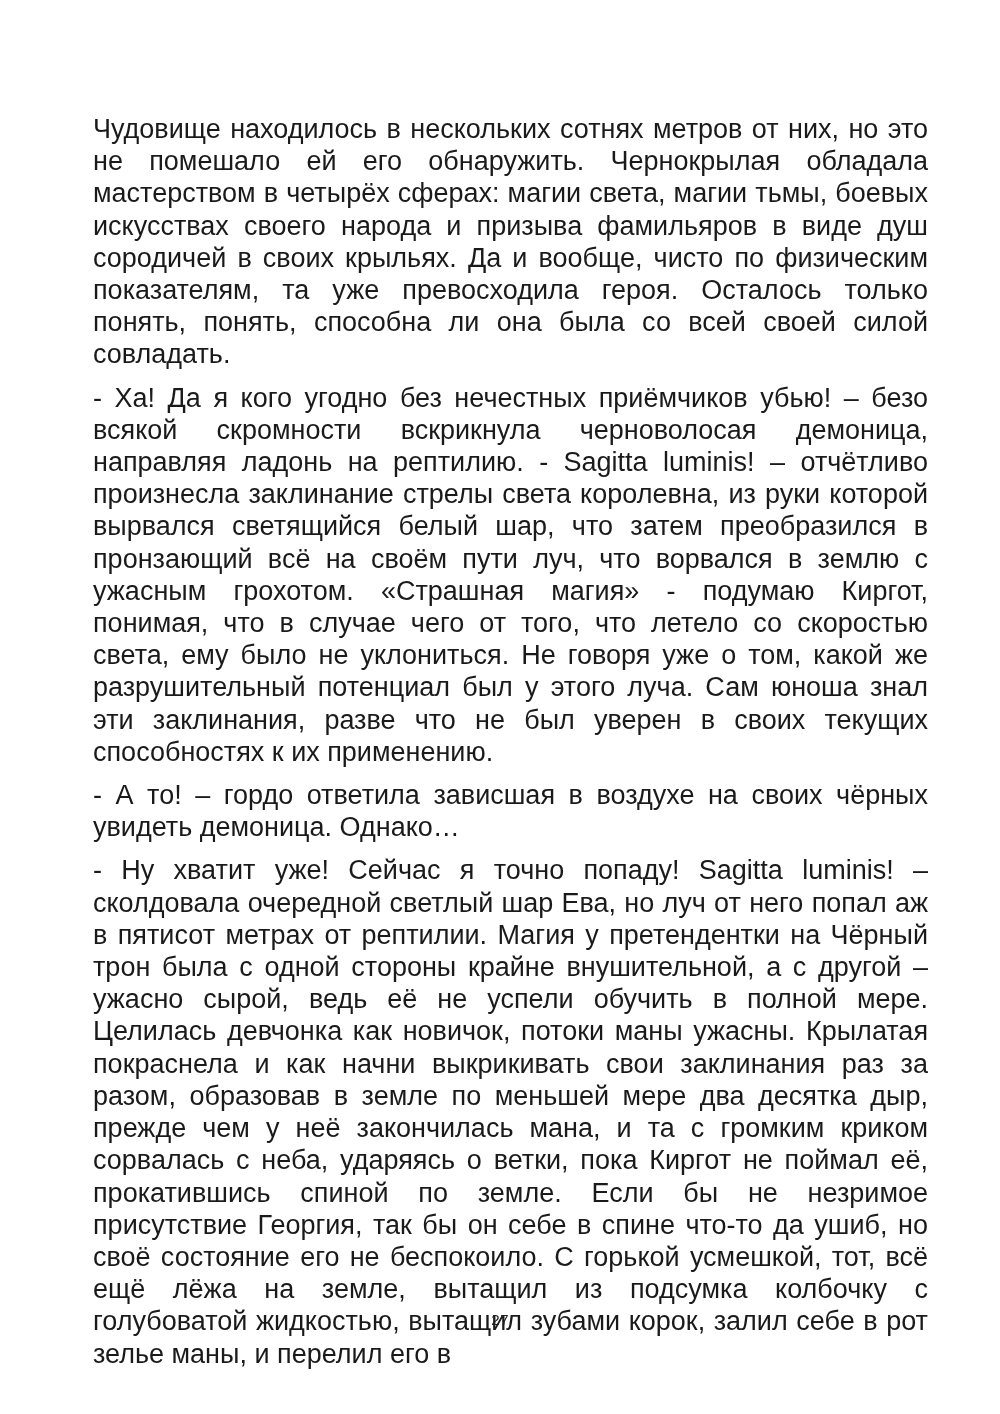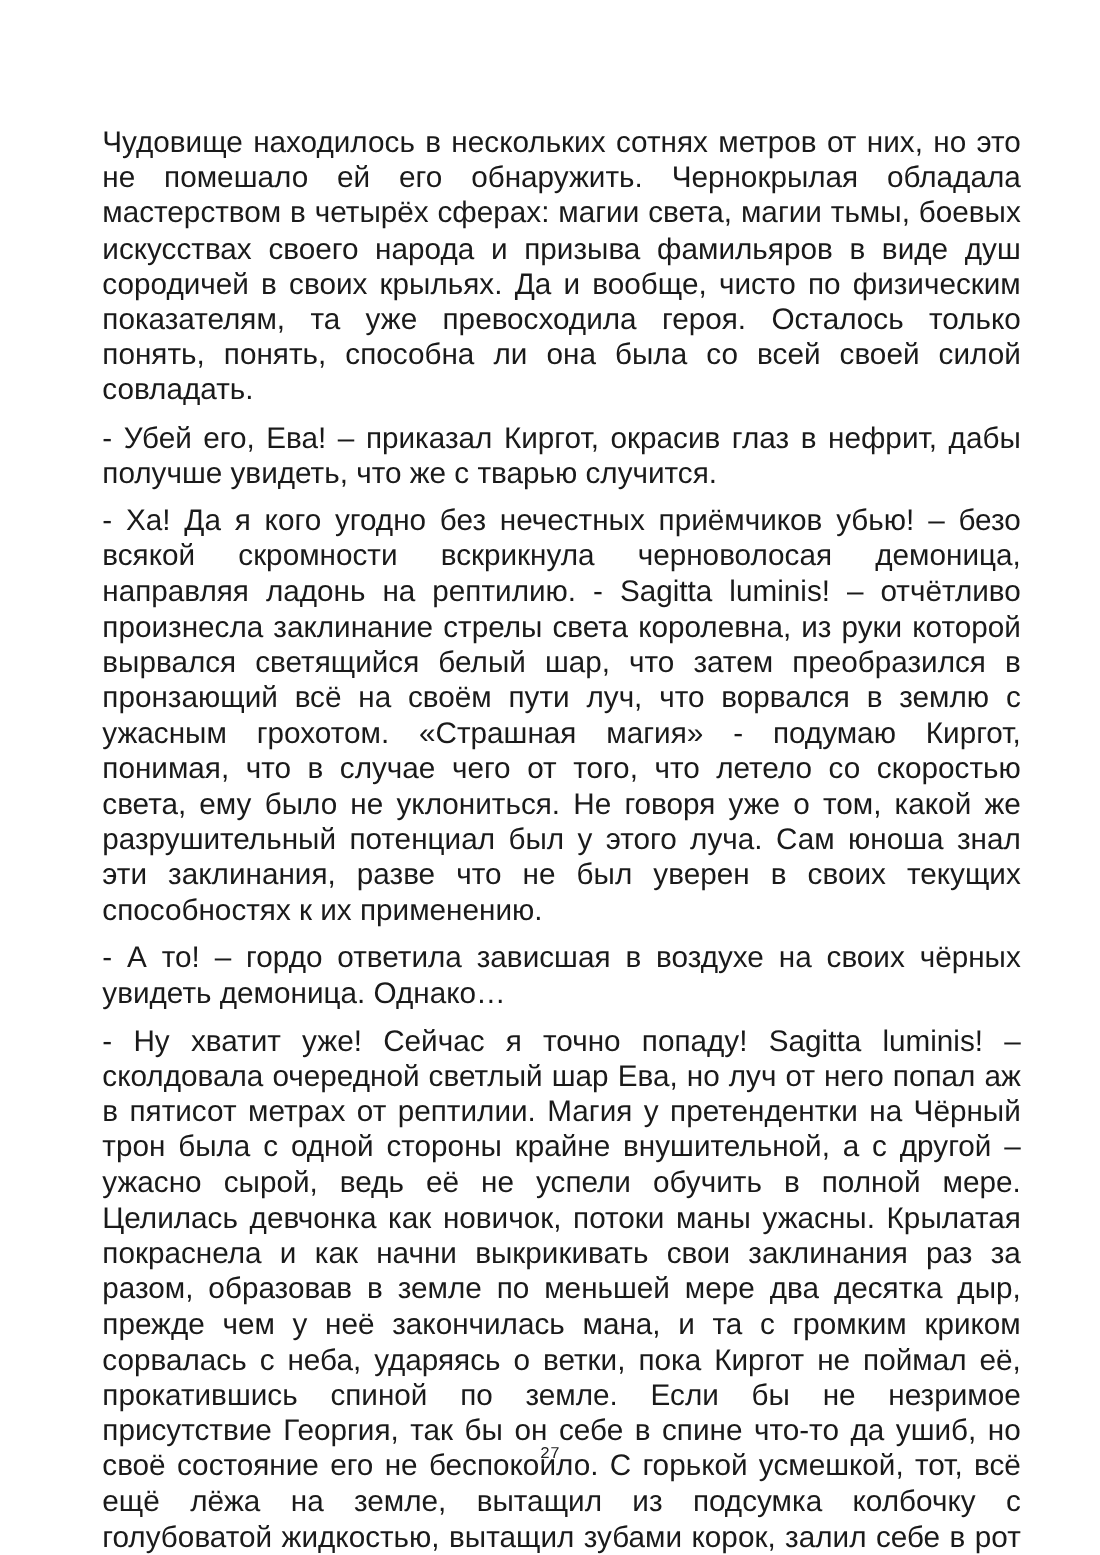--- a/index.html
+++ b/index.html
@@ -37,19 +37,18 @@
       font-family: Liberation Mono, monospace;
       font-size: 15px;
       color: #222;
     }
   </style>
 </head>
 <body>
 
 <div class="page">
   <p class="para">Чудовище находилось в нескольких сотнях метров от них, но это не помешало ей его обнаружить. Чернокрылая обладала мастерством в четырёх сферах: магии света, магии тьмы, боевых искусствах своего народа и призыва фамильяров в виде душ сородичей в своих крыльях. Да и вообще, чисто по физическим показателям, та уже превосходила героя. Осталось только понять, понять, способна ли она была со всей своей силой совладать.</p>
-  <p class="para">- Убей его, Ева! – приказал Киргот, окрасив глаз в нефрит, дабы получше увидеть, что же с тварью случится.</p>
   <p class="para">- Ха! Да я кого угодно без нечестных приёмчиков убью! – безо всякой скромности вскрикнула черноволосая демоница, направляя ладонь на рептилию. - Sagitta luminis! – отчётливо произнесла заклинание стрелы света королевна, из руки которой вырвался светящийся белый шар, что затем преобразился в пронзающий всё на своём пути луч, что ворвался в землю с ужасным грохотом. «Страшная магия» - подумаю Киргот, понимая, что в случае чего от того, что летело со скоростью света, ему было не уклониться. Не говоря уже о том, какой же разрушительный потенциал был у этого луча. Сам юноша знал эти заклинания, разве что не был уверен в своих текущих способностях к их применению.</p>
   <p class="para">- А то! – гордо ответила зависшая в воздухе на своих чёрных увидеть демоница. Однако…</p>
   <p class="para">- Ну хватит уже! Сейчас я точно попаду! Sagitta luminis! – сколдовала очередной светлый шар Ева, но луч от него попал аж в пятисот метрах от рептилии. Магия у претендентки на Чёрный трон была с одной стороны крайне внушительной, а с другой – ужасно сырой, ведь её не успели обучить в полной мере. Целилась девчонка как новичок, потоки маны ужасны. Крылатая покраснела и как начни выкрикивать свои заклинания раз за разом, образовав в земле по меньшей мере два десятка дыр, прежде чем у неё закончилась мана, и та с громким криком сорвалась с неба, ударяясь о ветки, пока Киргот не поймал её, прокатившись спиной по земле. Если бы не незримое присутствие Георгия, так бы он себе в спине что-то да ушиб, но своё состояние его не беспокоило. С горькой усмешкой, тот, всё ещё лёжа на земле, вытащил из подсумка колбочку с голубоватой жидкостью, вытащил зубами корок, залил себе в рот зелье маны, и перелил его в</p>
 </div>
 
 <div class="page-number">27</div>
 
 </body></html>

